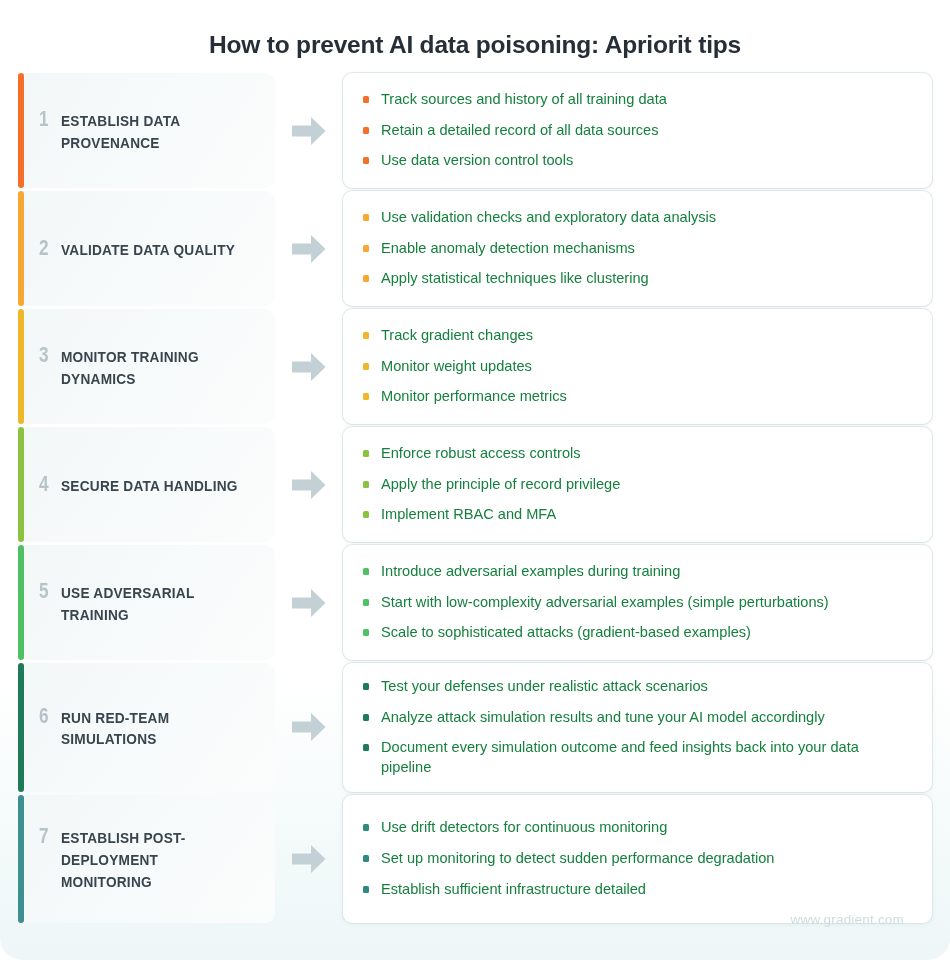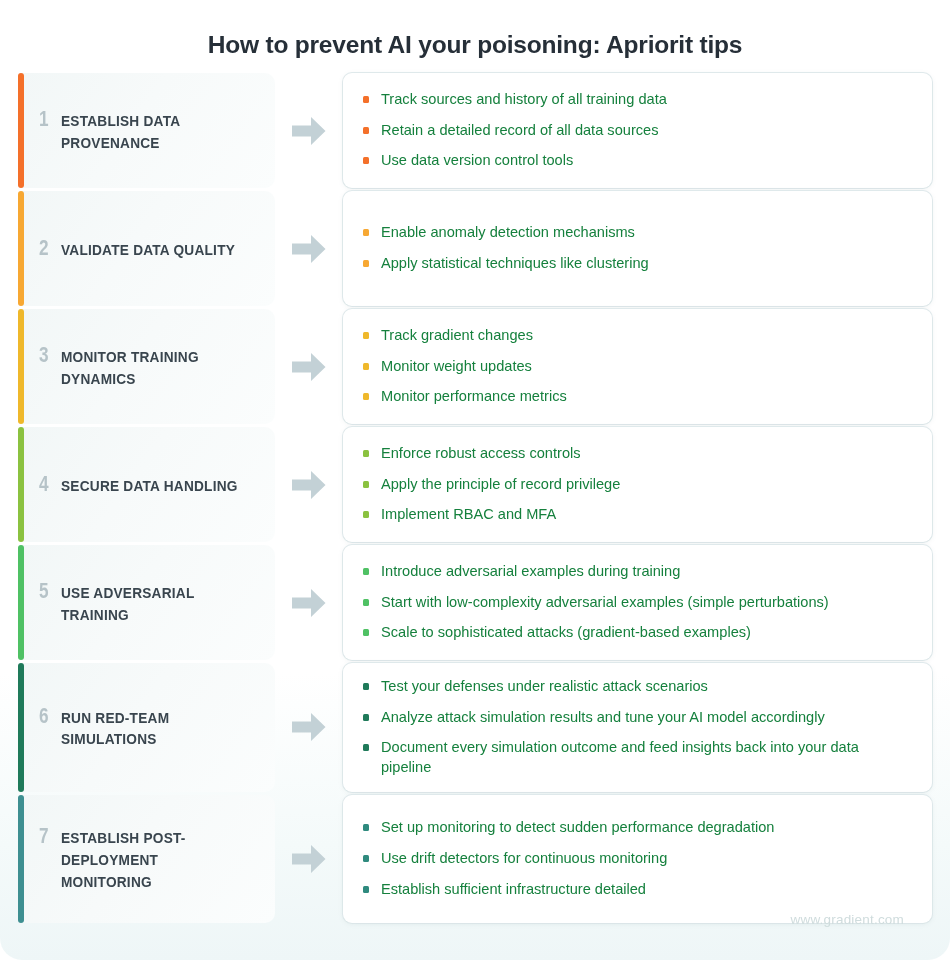--- a/index.html
+++ b/index.html
@@ -141,21 +141,21 @@
     font-size: 13.5px;
     color: #cfdcdd;
     letter-spacing: 0.2px;
   }
 </style>
 </head>
 <body>
 
 <div class="page">
 
-  <h1 class="title">How to prevent AI your poisoning: Apriorit tips</h1>
+  <h1 class="title">How to prevent AI data poisoning: Apriorit tips</h1>
 
   <div class="rows">
       <div class="row" style="min-height: 115px;">
         <div class="step-card">
           <div class="accent" style="background: rgb(244, 112, 42);"></div>
           <div class="step-inner">
             <div class="step-num">1</div>
             <div class="step-title">ESTABLISH DATA PROVENANCE</div>
           </div>
         </div>
@@ -180,20 +180,21 @@
             <div class="step-title">VALIDATE DATA QUALITY</div>
           </div>
         </div>
         <div class="arrow-cell">
           <svg width="34" height="30" viewBox="0 0 34 30" aria-hidden="true">
             <path d="M0 9.5 H19 V1 L33.5 15 L19 29 V20.5 H0 Z" fill="#c3d1d6"></path>
           </svg>
         </div>
         <div class="bullets-card">
           <ul class="bullets">
+            <li><span class="dot" style="background: rgb(247, 168, 51);"></span><span>Use validation checks and exploratory data analysis</span></li>
             <li><span class="dot" style="background: rgb(247, 168, 51);"></span><span>Enable anomaly detection mechanisms</span></li>
             <li><span class="dot" style="background: rgb(247, 168, 51);"></span><span>Apply statistical techniques like clustering</span></li>
           </ul>
         </div>
       </div>
       <div class="row" style="min-height: 115px;">
         <div class="step-card">
           <div class="accent" style="background: rgb(239, 184, 43);"></div>
           <div class="step-inner">
             <div class="step-num">3</div>
@@ -285,22 +286,22 @@
 MONITORING</div>
           </div>
         </div>
         <div class="arrow-cell">
           <svg width="34" height="30" viewBox="0 0 34 30" aria-hidden="true">
             <path d="M0 9.5 H19 V1 L33.5 15 L19 29 V20.5 H0 Z" fill="#c3d1d6"></path>
           </svg>
         </div>
         <div class="bullets-card">
           <ul class="bullets">
+            <li><span class="dot" style="background: rgb(47, 138, 126);"></span><span>Use drift detectors for continuous monitoring</span></li>
             <li><span class="dot" style="background: rgb(47, 138, 126);"></span><span>Set up monitoring to detect sudden performance degradation</span></li>
-            <li><span class="dot" style="background: rgb(47, 138, 126);"></span><span>Use drift detectors for continuous monitoring</span></li>
             <li><span class="dot" style="background: rgb(47, 138, 126);"></span><span>Establish sufficient infrastructure detailed</span></li>
           </ul>
         </div>
       </div>
     </div>
 
   <div class="watermark">www.gradient.com</div>
 </div>
 
 </body></html>

